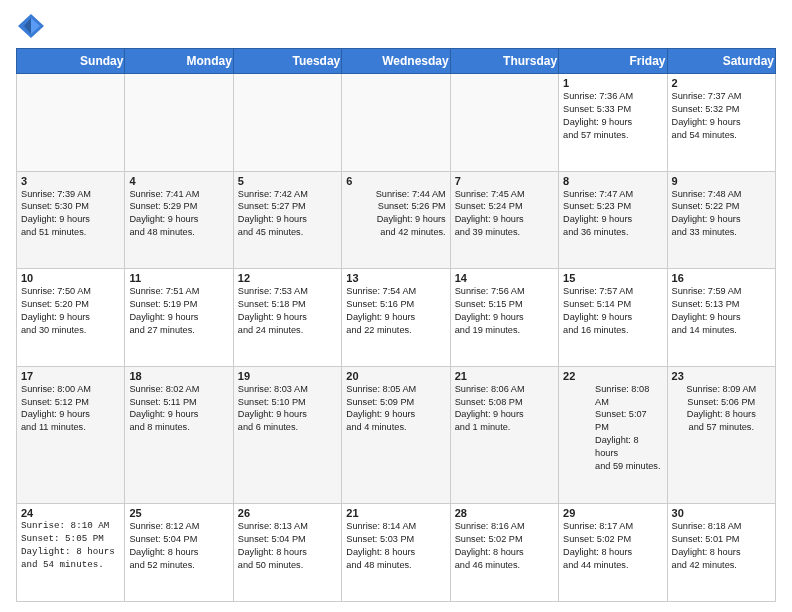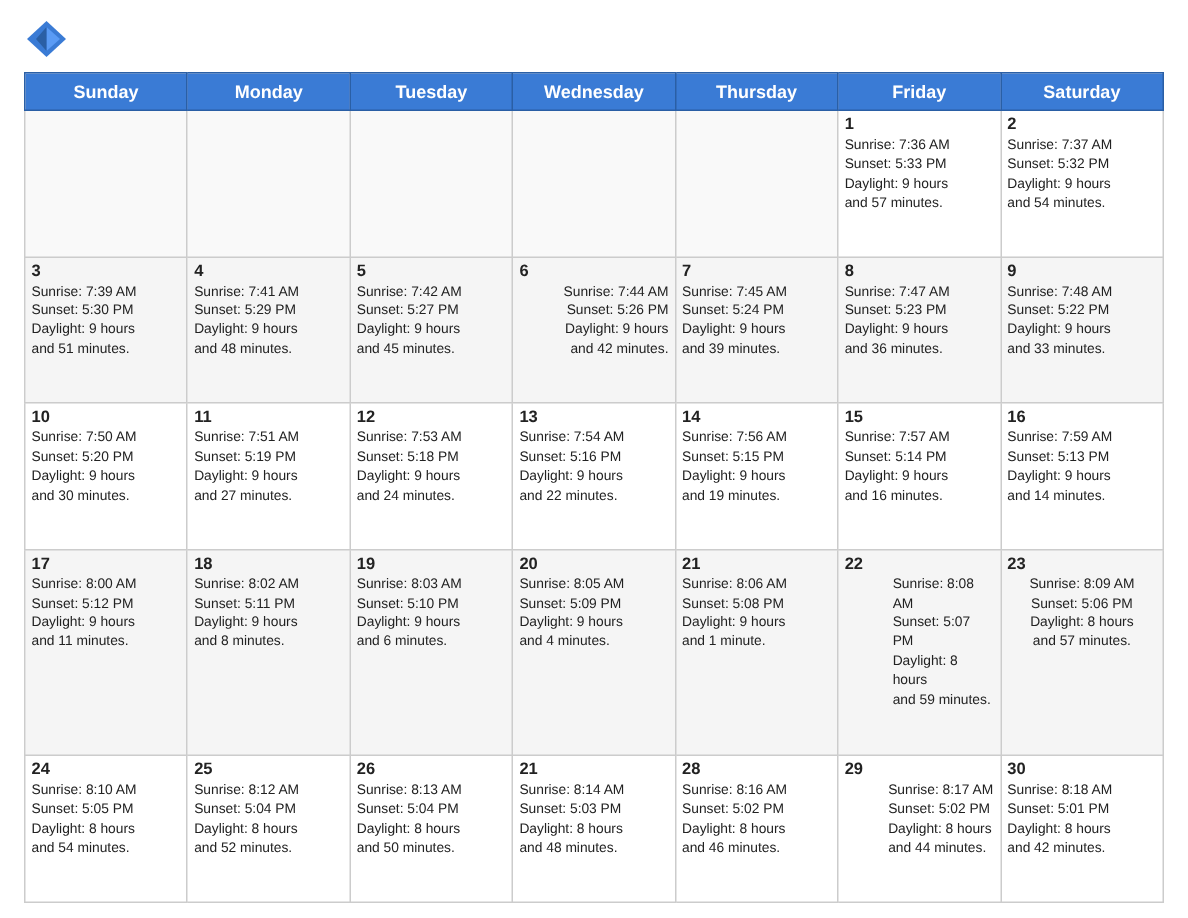--- a/index.html
+++ b/index.html
@@ -64,22 +64,22 @@
       border: 1px solid #ccc;
       border-collapse: collapse;
       width: 100%;
       table-layout: fixed;
     }
     .calendar th {
       background: #3a7bd5;
       color: #fff;
       font-size: 12px;
       font-weight: bold;
-      padding: 5px 12px;
-      text-align: center;
+      padding: 5px 1px;
+      text-align: right;
       border: 1px solid #2a5fa5;
     }
     .calendar td {
       vertical-align: top;
       border: 1px solid #ccc;
       padding: 3px 4px;
       font-size: 9.5px;
       color: #222;
       background: #fff;
       height: 78px;
@@ -306,21 +306,21 @@
             <span class="day-num">23</span>
             <div class="day-info" style="white-space: pre-line; text-align: center;">Sunrise: 8:09 AM
 Sunset: 5:06 PM
 Daylight: 8 hours
 and 57 minutes.</div>
           </td>
         </tr>
         <tr>
           <td>
             <span class="day-num">24</span>
-            <div class="day-info" style="white-space: pre-line;">Sunrise: 8:10 AM
+            <div class="day-info" style="white-space: pre-line; font-family: Liberation Mono, monospace;">Sunrise: 8:10 AM
 Sunset: 5:05 PM
 Daylight: 8 hours
 and 54 minutes.</div>
           </td>
           <td>
             <span class="day-num">25</span>
             <div class="day-info" style="white-space: pre-line;">Sunrise: 8:12 AM
 Sunset: 5:04 PM
 Daylight: 8 hours
 and 52 minutes.</div>
@@ -341,21 +341,21 @@
           </td>
           <td>
             <span class="day-num">28</span>
             <div class="day-info" style="white-space: pre-line;">Sunrise: 8:16 AM
 Sunset: 5:02 PM
 Daylight: 8 hours
 and 46 minutes.</div>
           </td>
           <td>
             <span class="day-num">29</span>
-            <div class="day-info" style="white-space: pre-line; margin-left: 29px;">Sunrise: 8:17 AM
+            <div class="day-info" style="white-space: pre-line;">Sunrise: 8:17 AM
 Sunset: 5:02 PM
 Daylight: 8 hours
 and 44 minutes.</div>
           </td>
           <td>
             <span class="day-num">30</span>
             <div class="day-info" style="white-space: pre-line;">Sunrise: 8:18 AM
 Sunset: 5:01 PM
 Daylight: 8 hours
 and 42 minutes.</div>

